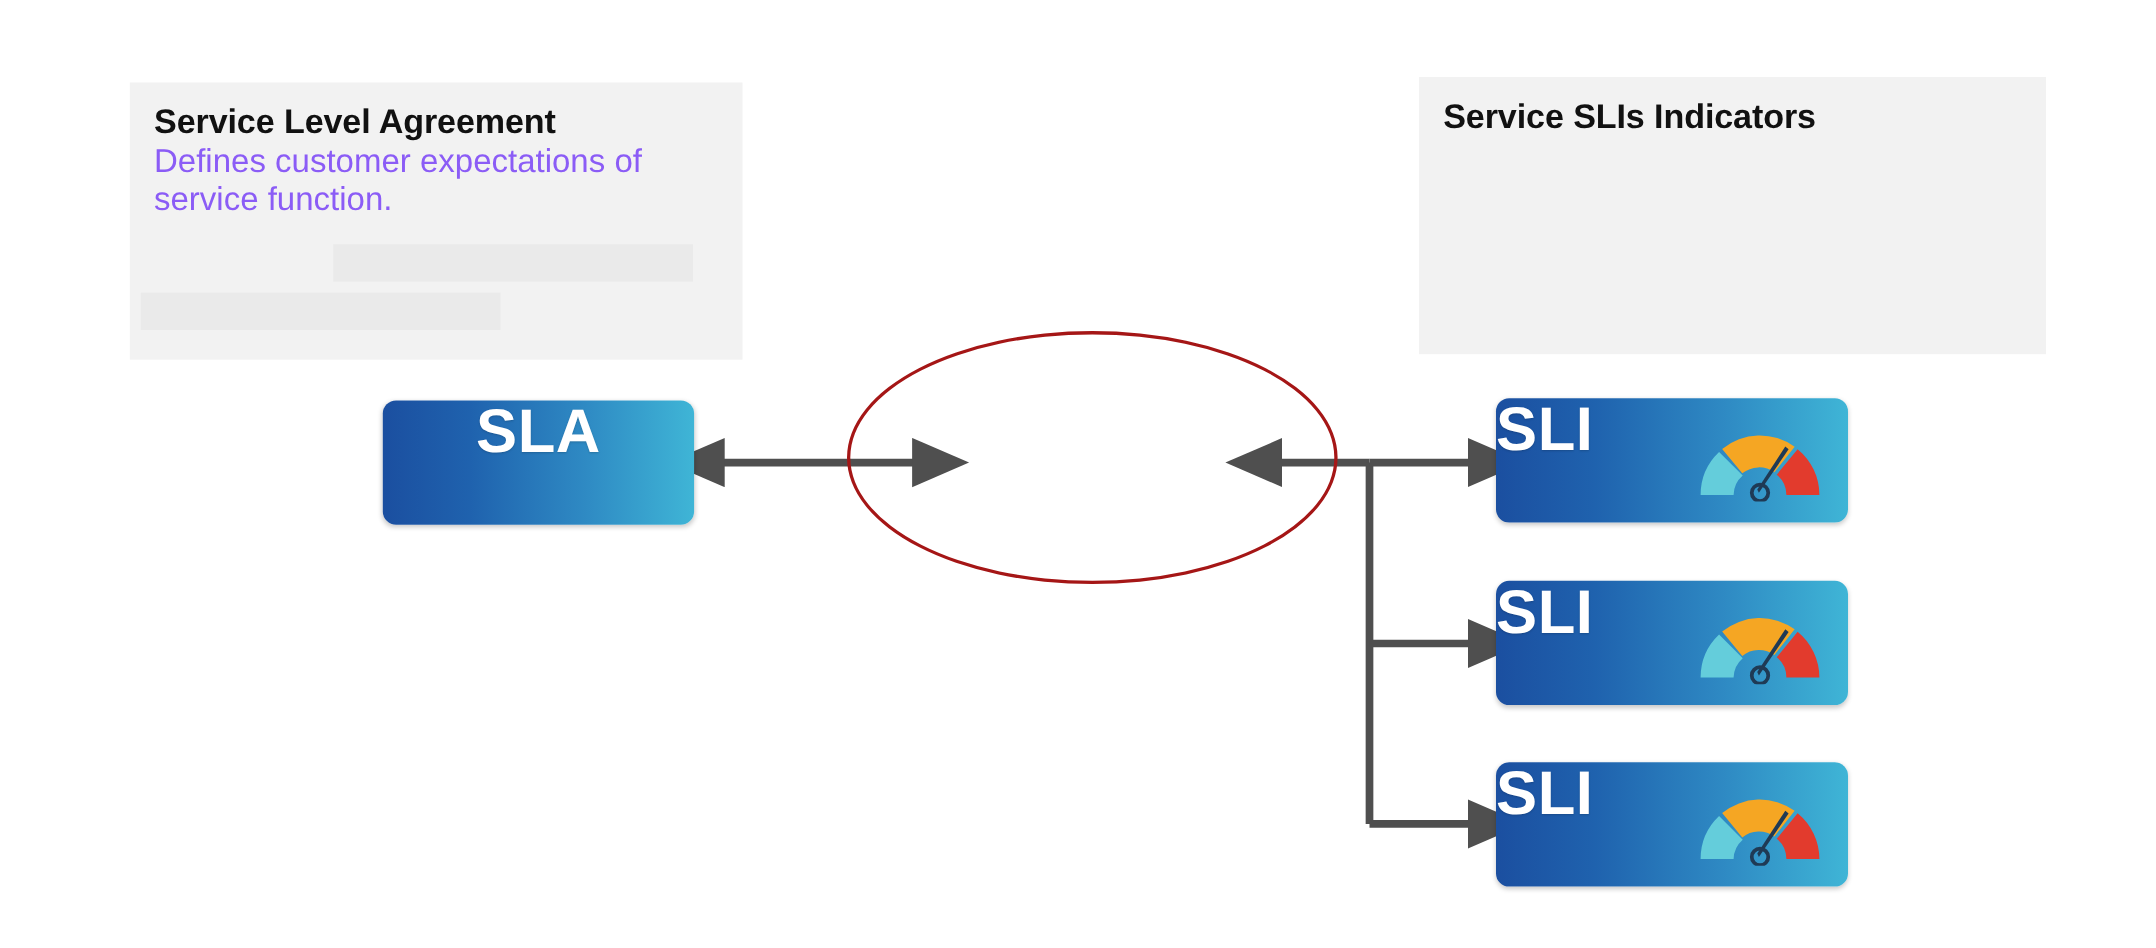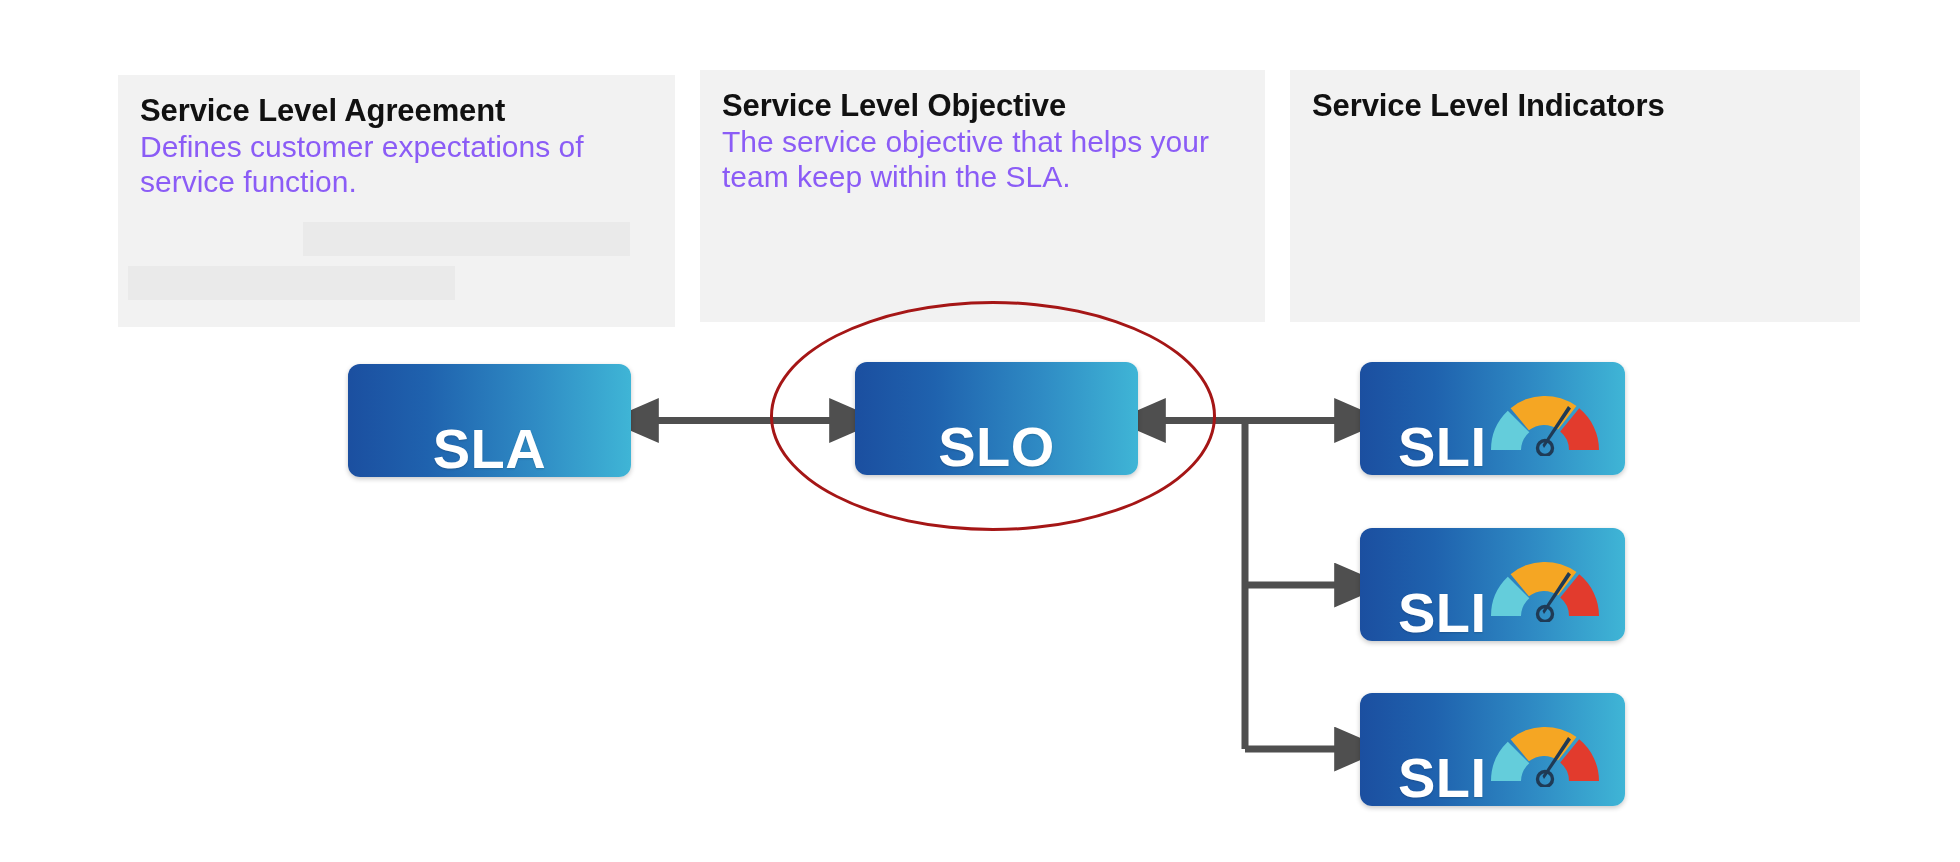--- a/index.html
+++ b/index.html
@@ -58,41 +58,40 @@
   #redact-1 { left: 303px; top: 222px; width: 327px; height: 34px; }
   #redact-2 { left: 128px; top: 266px; width: 327px; height: 34px; }
 
   
   .node {
     position: absolute;
     border-radius: 12px;
     background: linear-gradient(to right, #1b4fa0 0%, #1f62ae 28%, #2f8bc4 66%, #3fb5d6 100%);
     box-shadow: 0 2px 5px rgba(0,0,0,0.22);
     display: flex;
-    align-items: flex-end;
+    align-items: flex-start;
     box-sizing: border-box;
   }
   .node-label {
     font-size: 56px;
     font-weight: bold;
     color: #ffffff;
     letter-spacing: 0.5px;
     line-height: 1;
     text-shadow: 0 1px 2px rgba(0,0,0,0.18);
   }
 
   #node-sla { left: 348px;  top: 364px; width: 283px; height: 113px; justify-content: center; }
   #node-slo { left: 855px;  top: 362px; width: 283px; height: 113px; justify-content: center; }
 
   .node-sli {
     left: 1360px;
-    width: 265px;
+    width: 320px;
     height: 113px;
     justify-content: flex-start;
-    padding-left: 38px;
   }
   #node-sli-1 { top: 362px; }
   #node-sli-2 { top: 528px; }
   #node-sli-3 { top: 693px; }
 
   .gauge-wrap {
     position: absolute;
     right: 18px;
     top: 50%;
     transform: translateY(-50%);
@@ -129,27 +128,23 @@
 
 <div id="stage">
 
   <div class="card" id="card-sla">
     <div class="card-title">Service Level Agreement</div>
     <div class="card-body">Defines customer expectations of service function.</div>
   </div>
   <div class="redact" id="redact-1"></div>
   <div class="redact" id="redact-2"></div>
 
-  <div class="card" id="card-slo">
-    <div class="card-title">Service Level Objective</div>
-    <div class="card-body">The service objective that helps your team keep within the SLA.</div>
-  </div>
 
   <div class="card" id="card-sli">
-    <div class="card-title">Service Level Indicators</div>
+    <div class="card-title">Service SLIs Indicators</div>
   </div>
 
   <svg id="connectors" viewBox="0 0 1960 862">
     <defs>
       <marker id="arrow-right" markerWidth="9" markerHeight="9" refX="0.4" refY="3.2" orient="auto" markerUnits="strokeWidth">
         <path d="M0,0 L0,6.4 L7.4,3.2 z" fill="#4f4f4f"></path>
       </marker>
       <marker id="arrow-left" markerWidth="9" markerHeight="9" refX="0.4" refY="3.2" orient="auto-start-reverse" markerUnits="strokeWidth">
         <path d="M0,0 L0,6.4 L7.4,3.2 z" fill="#4f4f4f"></path>
       </marker>
@@ -165,23 +160,20 @@
 
     <line x1="1245" y1="585" x2="1337" y2="585" stroke="#4f4f4f" stroke-width="7" marker-end="url(#arrow-right)"></line>
 
     <line x1="1245" y1="749" x2="1337" y2="749" stroke="#4f4f4f" stroke-width="7" marker-end="url(#arrow-right)"></line>
   </svg>
 
   <div class="node" id="node-sla">
     <span class="node-label">SLA</span>
   </div>
 
-  <div class="node" id="node-slo">
-    <span class="node-label">SLO</span>
-  </div>
 
   <div class="node node-sli" id="node-sli-1">
     <span class="node-label">SLI</span>
     <span class="gauge-wrap">
       <svg viewBox="0 0 124 74">
         <path d="M8 68 A54 54 0 0 1 24.8 28.8 L46.3 50.3 A24 24 0 0 0 38 68 Z" fill="#64cddb"></path>
         <path d="M27.6 26.2 A54 54 0 0 1 93.5 24.1 L75.1 47.4 A24 24 0 0 0 45.9 48.3 Z" fill="#f5a623"></path>
         <path d="M96.2 26.3 A54 54 0 0 1 116 68 L86 68 A24 24 0 0 0 77.2 49.5 Z" fill="#e23b2d"></path>
         <path d="M61 66 L59.5 63 L85 24 L88 26.5 Z" fill="#1f3a55"></path>
         <circle cx="62" cy="66" r="7.5" fill="none" stroke="#1f3a55" stroke-width="3.4"></circle>

